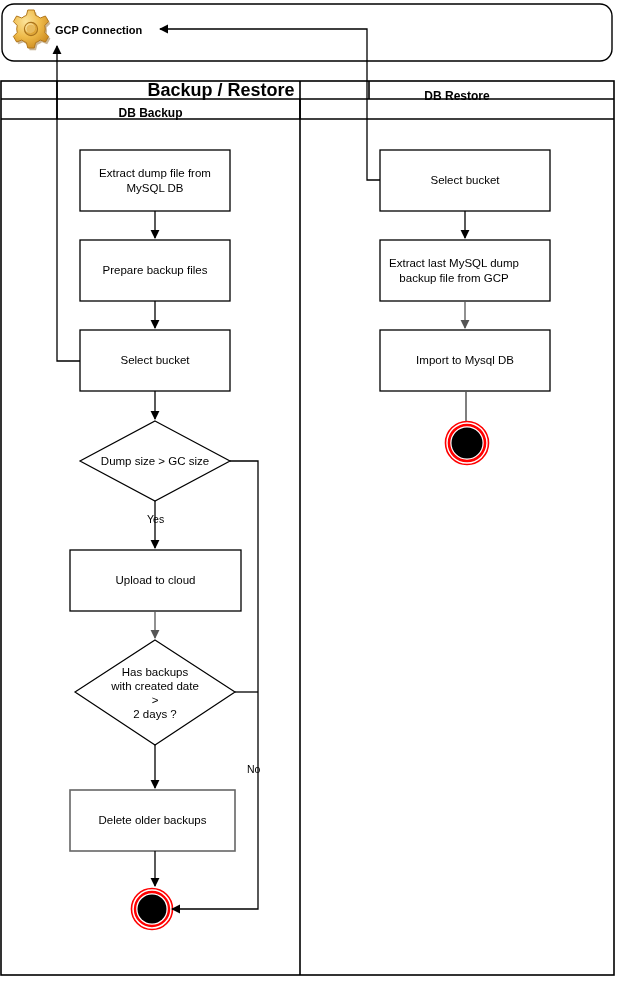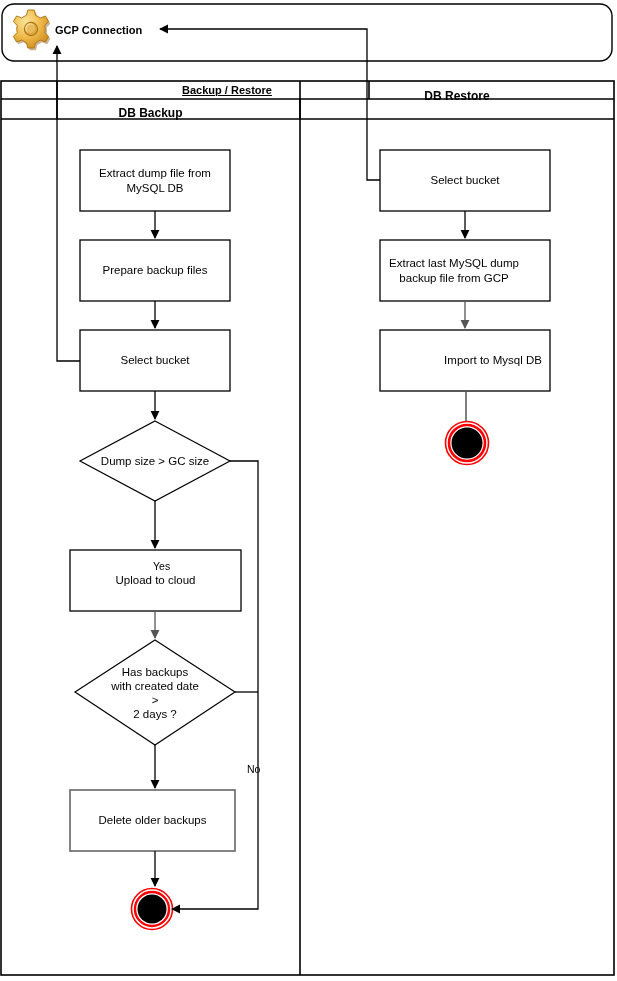--- a/index.html
+++ b/index.html
@@ -155,38 +155,38 @@
 
       <circle cx="0" cy="0" r="6.6" fill="#e0a83a" stroke="#a9731d" stroke-width="1.1"></circle>
       <circle cx="-0.8" cy="-0.8" r="5" fill="#fbe7a8" opacity="0.85"></circle>
       <circle cx="0" cy="0" r="4.6" fill="#d89c2e" opacity="0.55"></circle>
     </g>
 
   </svg>
 
   <div class="pool-title" style="left:55px; top:21px; height:17px;">GCP Connection</div>
 
-  <div class="lane-title" style="left:71px; top:81px; width:312px; height:18px; font-size:11px;text-decoration:underline;">Backup / Restore</div>
+  <div class="lane-title" style="left:65px; top:81px; width:312px; height:18px; font-size:18px;">Backup / Restore</div>
 
   <div class="lane-title" style="left:1px; top:99px; width:299px; height:28px;">DB Backup</div>
   <div class="lane-title" style="left:300px; top:86px; width:314px; height:20px;">DB Restore</div>
 
   <div class="node-label" style="left:80px; top:150px; width:150px; height:61px;">Extract dump file from
 MySQL DB</div>
   <div class="node-label" style="left:80px; top:240px; width:150px; height:61px;">Prepare backup files</div>
   <div class="node-label" style="left:80px; top:330px; width:150px; height:61px;">Select bucket</div>
   <div class="node-label" style="left:70px; top:550px; width:171px; height:61px;">Upload to cloud</div>
   <div class="node-label" style="left:78px; top:451px; width:154px; height:20px;">Dump size &gt; GC size</div>
   <div class="node-label" style="left:83px; top:660px; width:144px; height:66px; line-height:14px;">Has backups
 with created date
 &gt;
 2 days ?</div>
   <div class="node-label" style="left:70px; top:790px; width:165px; height:61px;">Delete older backups</div>
 
   <div class="node-label" style="left:380px; top:150px; width:170px; height:61px;">Select bucket</div>
   <div class="node-label" style="left:380px; top:240px; width:148px; height:61px;">Extract last MySQL dump
 backup file from GCP</div>
-  <div class="node-label" style="left:380px; top:330px; width:170px; height:61px;margin-left:28px;">Import to Mysql DB</div>
+  <div class="node-label" style="left:380px; top:330px; width:170px; height:61px;">Import to Mysql DB</div>
 
-  <div class="edge-label" style="left:153px; top:513px;margin-top:47px;">Yes</div>
+  <div class="edge-label" style="left:147px; top:513px;">Yes</div>
   <div class="edge-label" style="left:247px; top:763px;">No</div>
 
 </div>
 
 </body></html>

